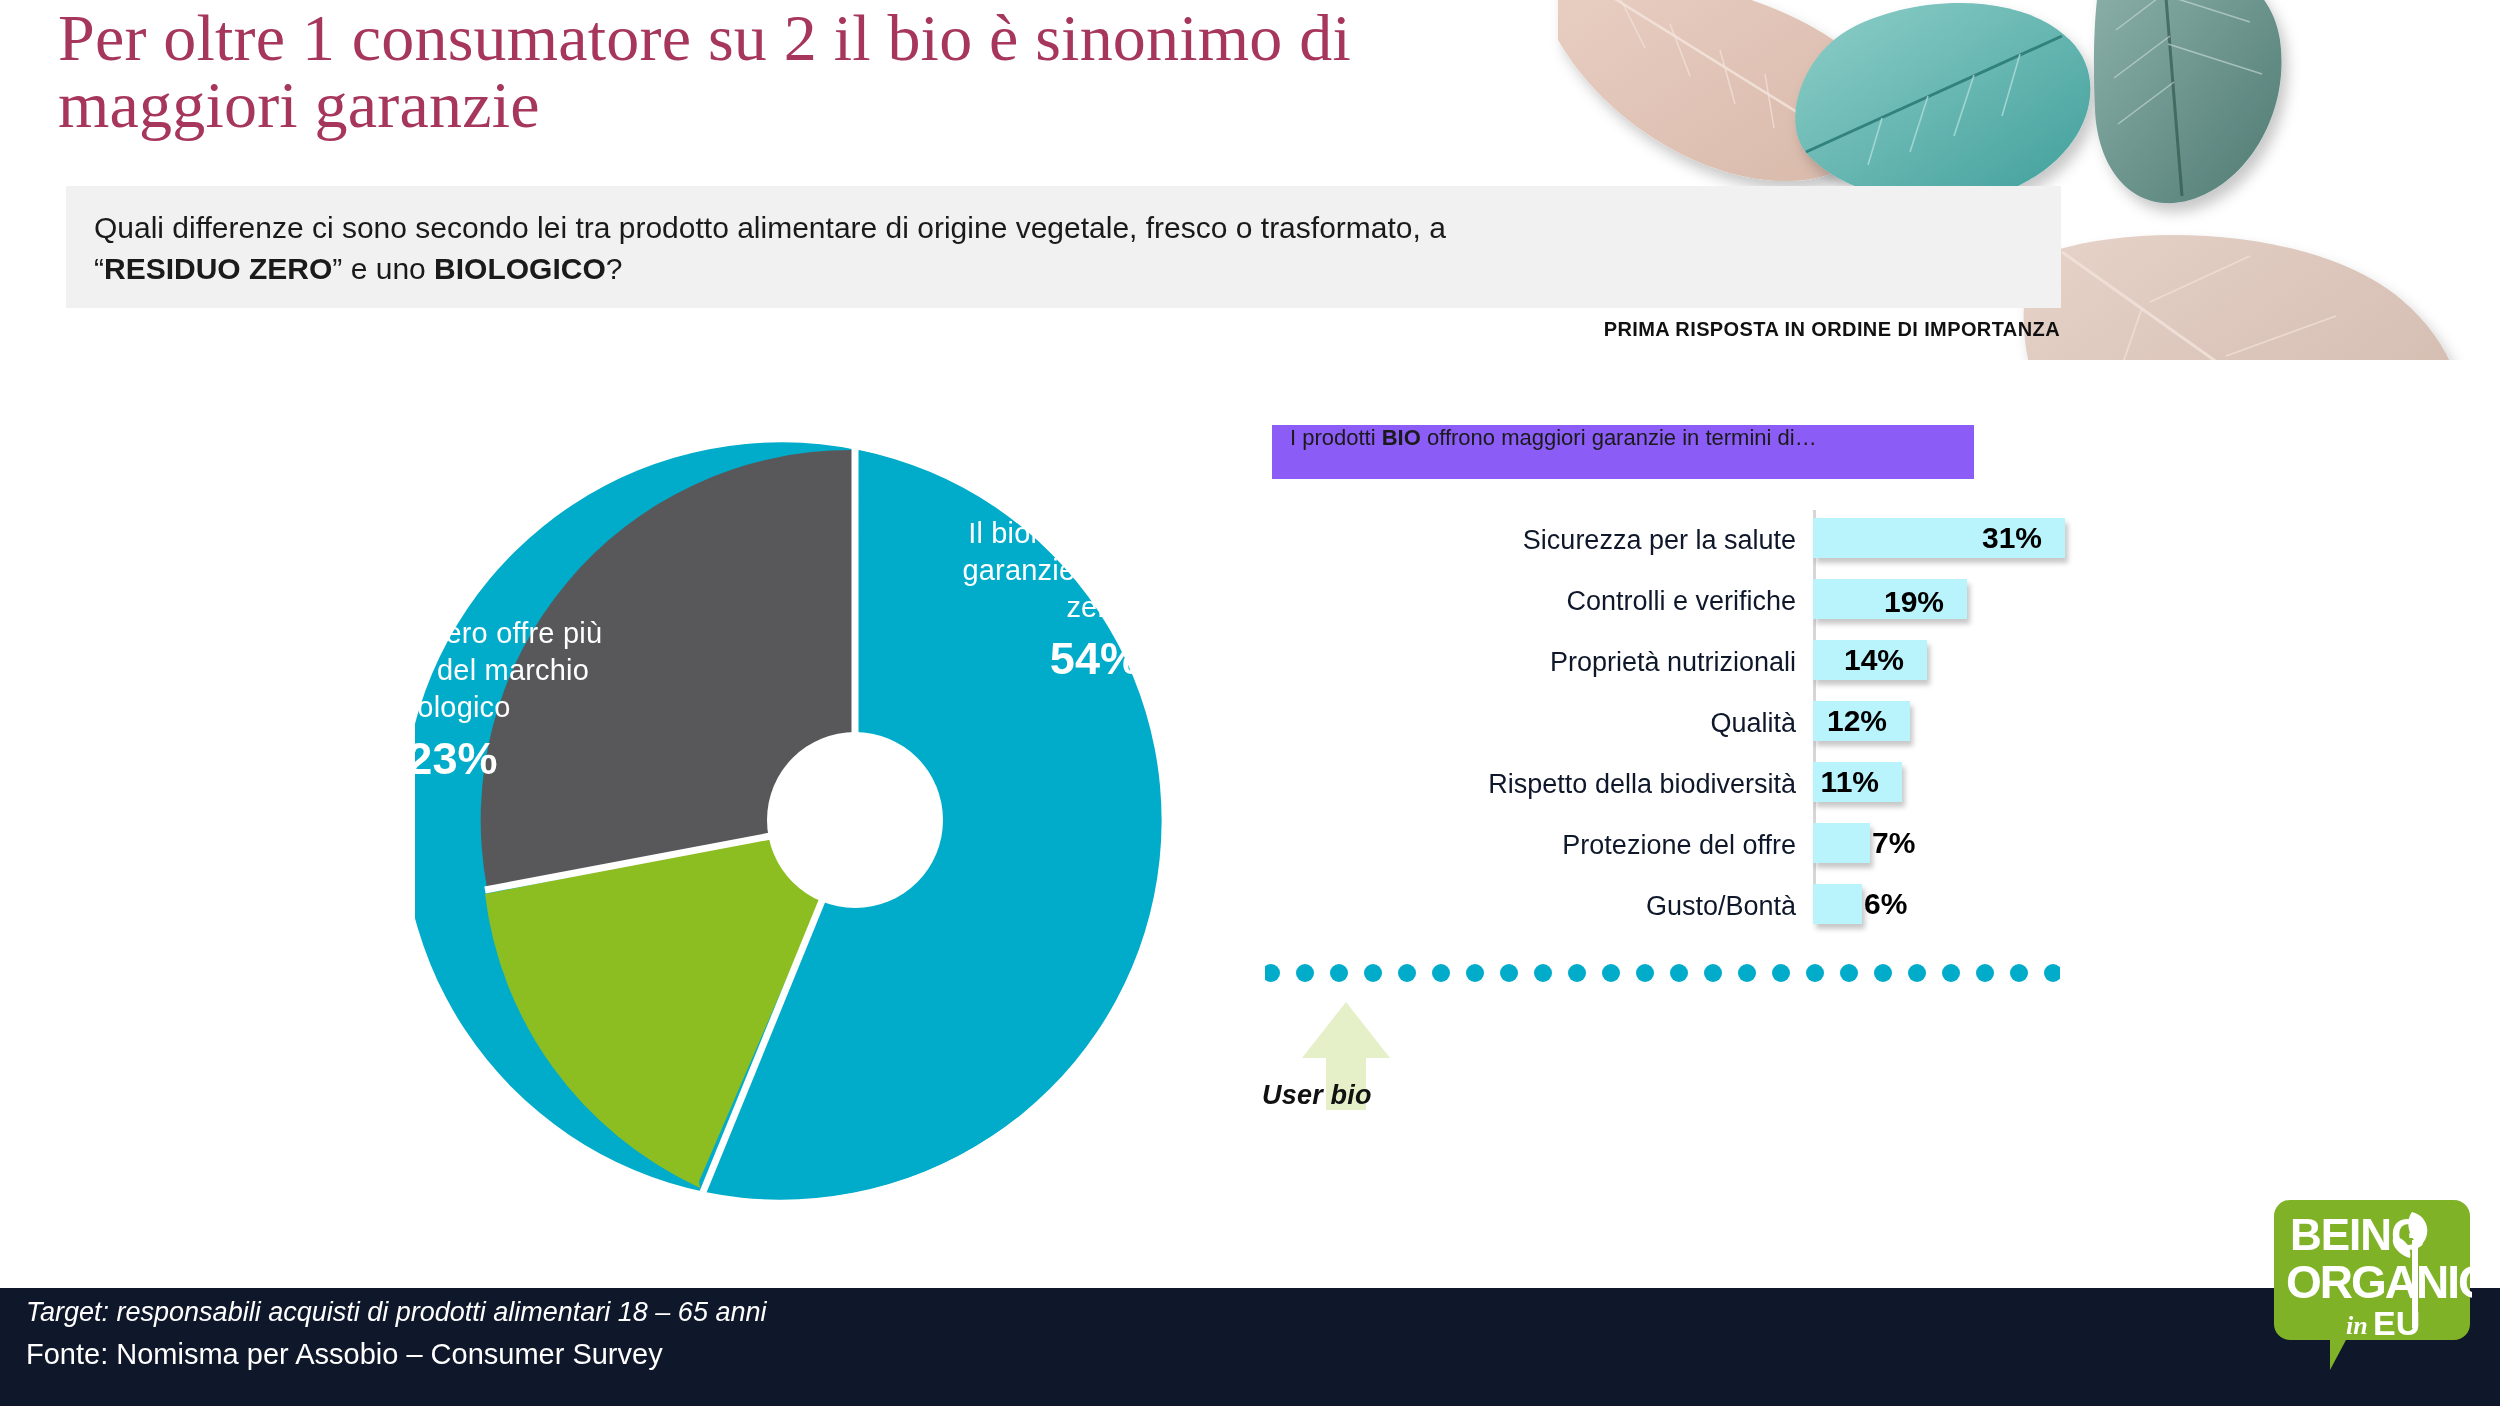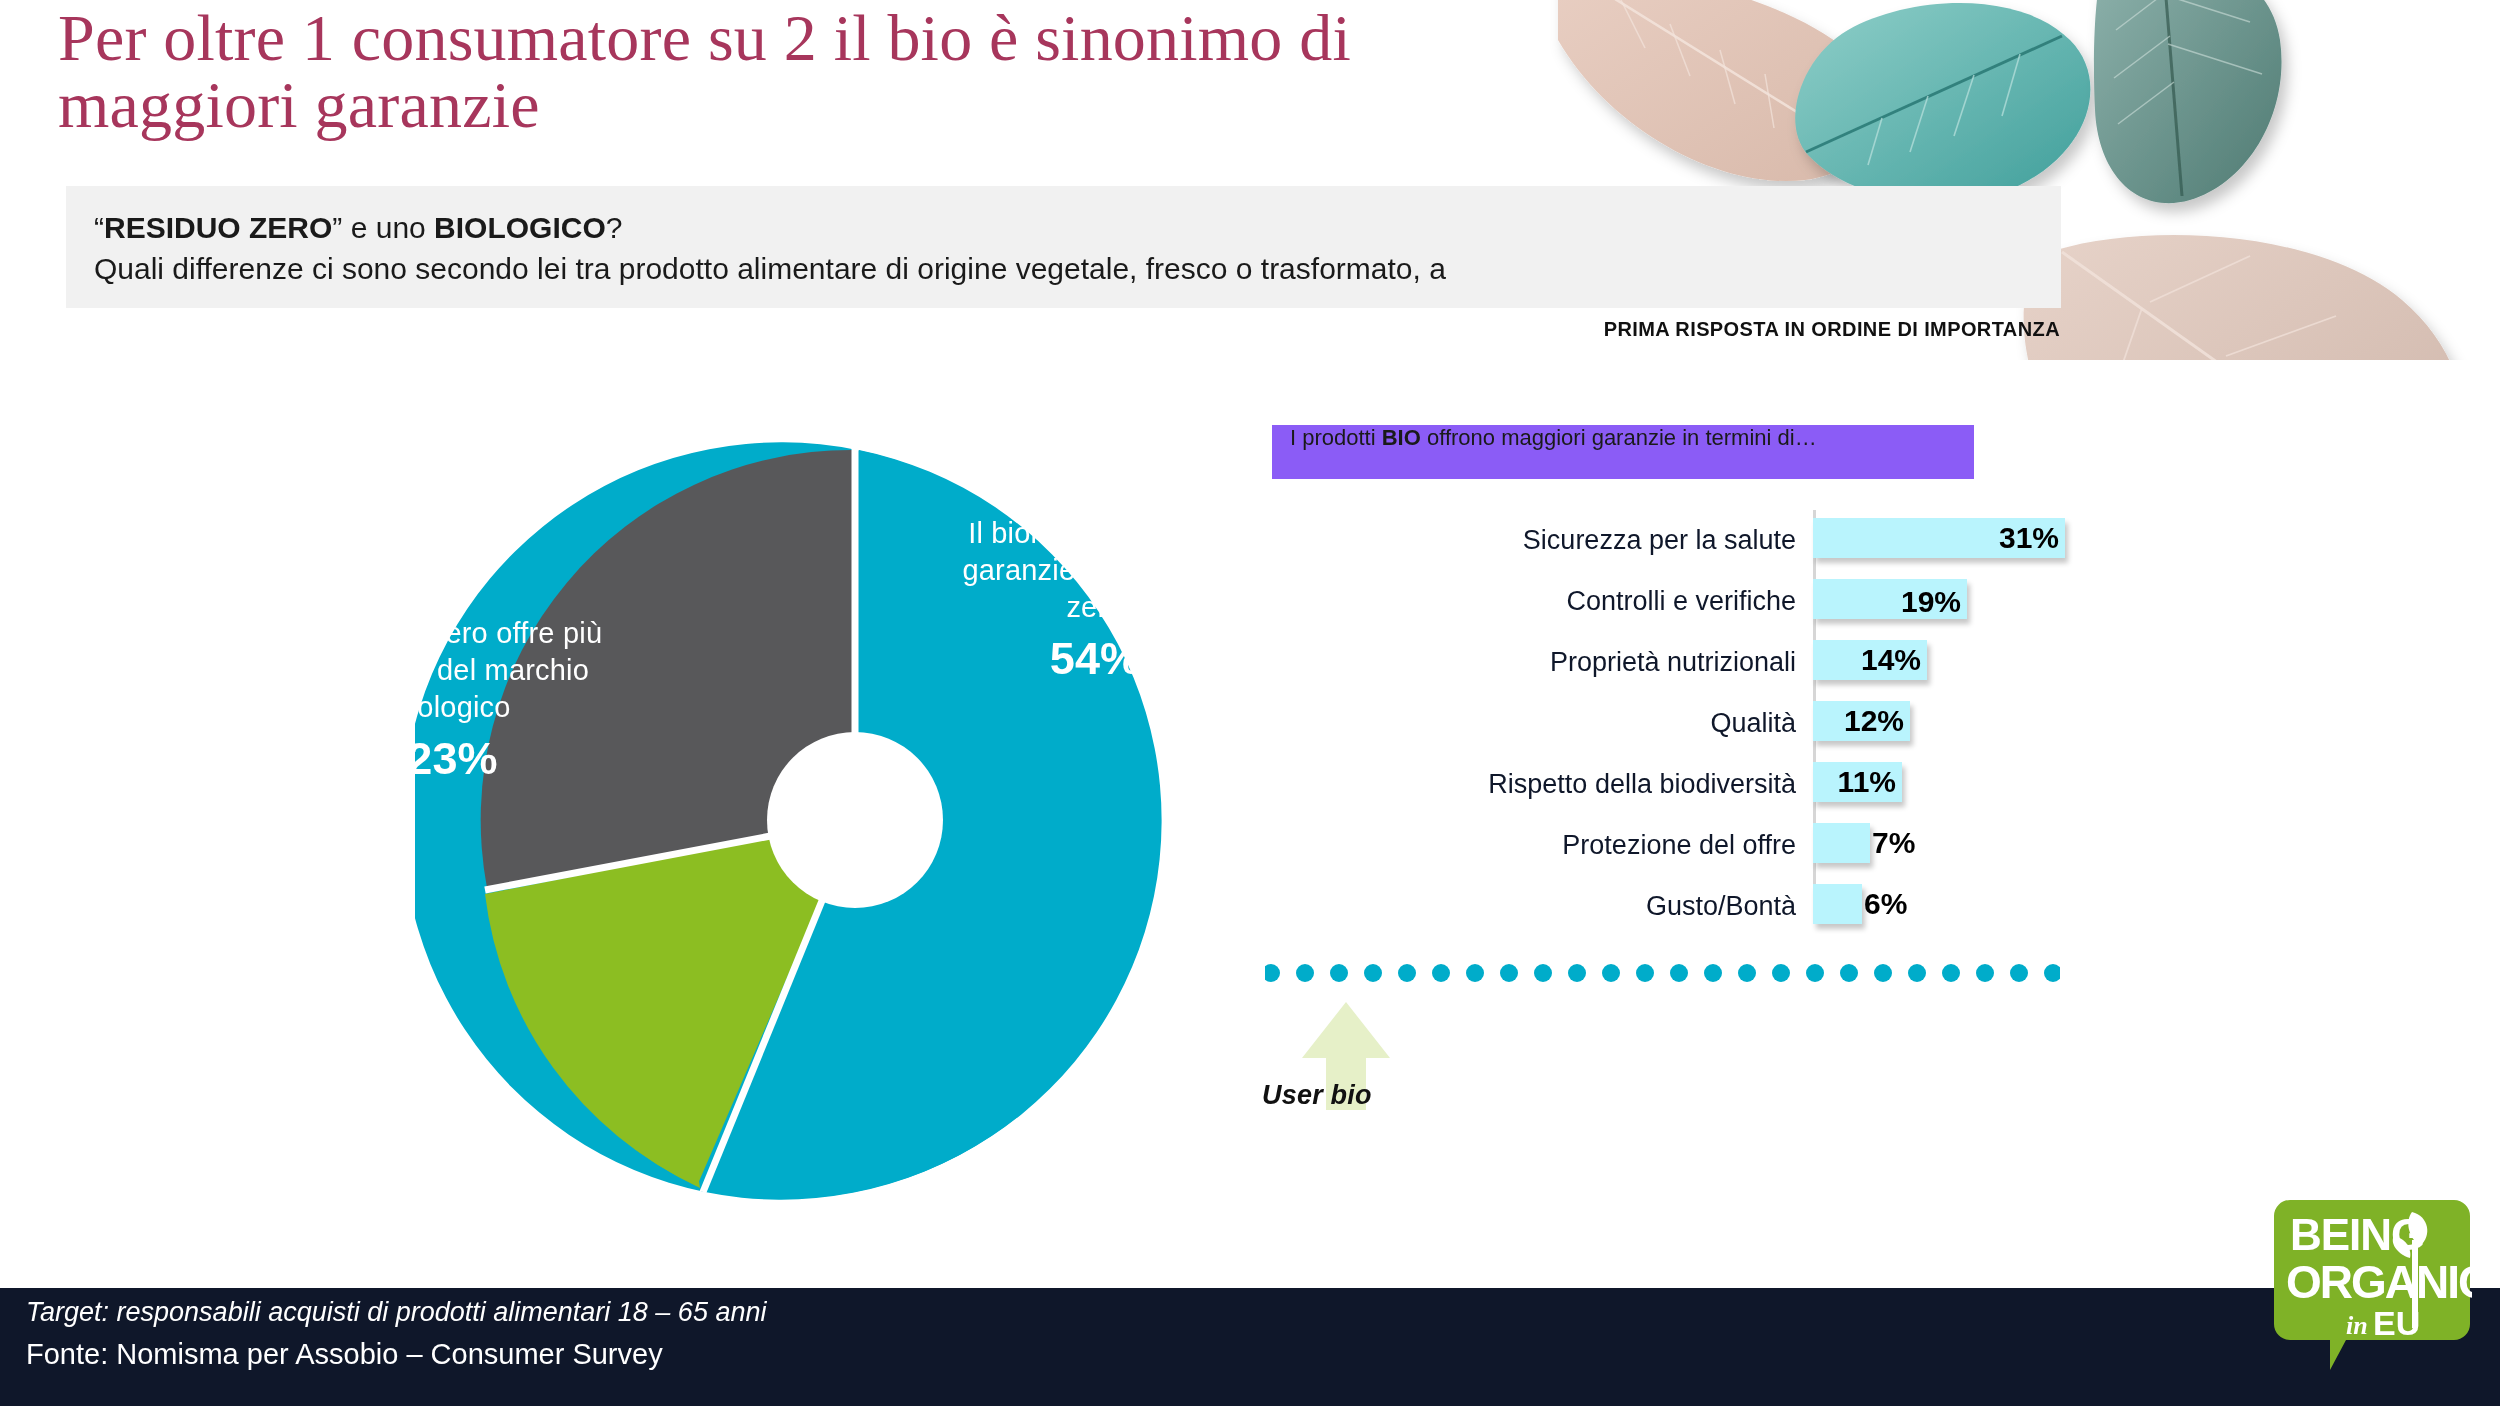--- a/index.html
+++ b/index.html
@@ -72,21 +72,21 @@
   }
   .bar-track { position: relative; height: 61px; flex: 1; }
   .bar-fill {
     position: absolute; left: 3px; top: 8px; height: 40px;
     background: #b9f4fd;
     box-shadow: 3px 5px 5px rgba(0,0,0,0.22);
     display: flex; align-items: center; justify-content: flex-end;
   }
   .bar-val {
     font-size: 30px; font-weight: 700; color: #000;
-    padding-right: 6px; white-space: nowrap;
+    padding-right: 23px; white-space: nowrap;
   }
   .bar-val.outside { position: absolute; left: 100%; padding-left: 2px; padding-right:0; }
 
   
   .dots { position: absolute; left: 1265px; top: 962px; width: 795px; height: 22px; }
 
   
   .arrow { position: absolute; left: 1300px; top: 1000px; width: 92px; height: 110px; }
   .arrow-cap {
     position: absolute; left: 1262px; top: 1080px;
@@ -180,22 +180,22 @@
           <path d="M600 302 L700 256"></path>
             <path d="M676 356 L786 316"></path>
         </g>
       </g>
     </svg>
   </div>
 
   <div class="title">Per oltre 1 consumatore su 2 il  bio è sinonimo di maggiori garanzie</div>
 
   <div class="question-box">
+    <div class="question-line">Quali differenze ci sono secondo lei tra prodotto alimentare di origine vegetale, fresco o trasformato, a</div>
     <div class="question-line"><span>“</span><b>RESIDUO ZERO</b><span>” e uno </span><b>BIOLOGICO</b><span>?</span></div>
-    <div class="question-line">Quali differenze ci sono secondo lei tra prodotto alimentare di origine vegetale, fresco o trasformato, a</div>
   </div>
 
   <div class="note">PRIMA RISPOSTA IN ORDINE DI IMPORTANZA</div>
 
   <div class="donut-wrap">
     <svg width="880" height="840" viewBox="0 0 880 840">
 
       <path d="M 442 40 A 370 370 0 1 1 290 782 L 290 782 A 370 370 0 0 1 442 40 Z" fill="#00acca"></path>
 
       <path d="M 285 778 A 370 370 0 0 1 74 487 L 74 487 A 370 370 0 0 1 285 778 Z" fill="#8cbe22"></path>

